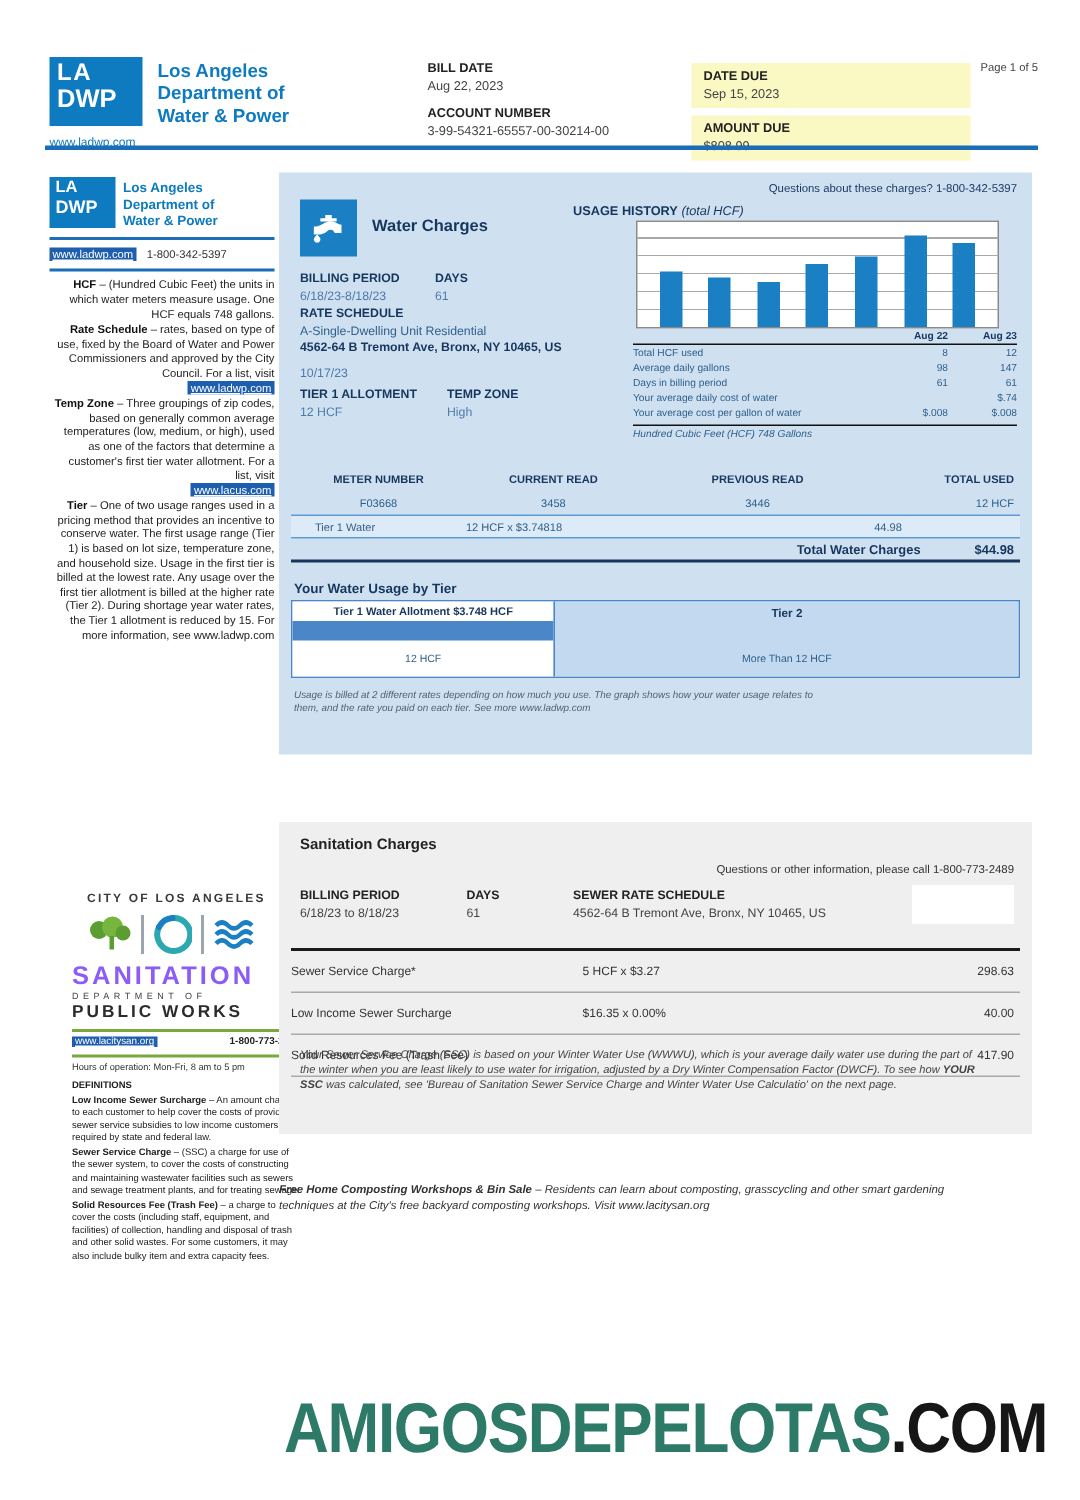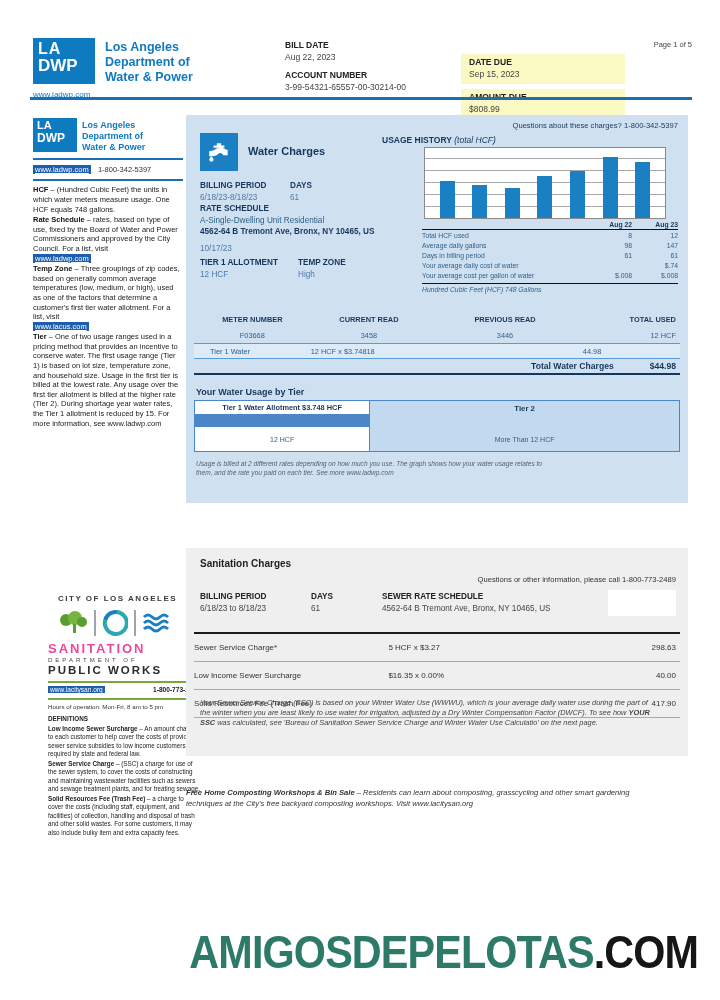--- a/index.html
+++ b/index.html
@@ -10,40 +10,40 @@
   .hdr { position:absolute; left:33px; top:38px; right:28px; height:58px; }
   .logo-box { position:absolute; left:0; top:0; width:62px; height:46px; background:#0e7ac0; color:#fff; font-weight:bold; padding:3px 5px; line-height:1.0; }
   .logo-box .la { font-size:16px; letter-spacing:1px; display:block; }
   .logo-box .dwp { font-size:17px; display:block; }
   .org-name { position:absolute; left:72px; top:2px; color:#0e7ac0; font-size:12.5px; font-weight:bold; line-height:1.18; }
   .hdr-site { position:absolute; left:0; top:52px; font-size:8px; color:#0e7ac0; }
   .meta-block { position:absolute; font-size:8.5px; color:#444; }
   .meta-block .lab { font-weight:bold; color:#222; display:block; margin-bottom:2px; }
   .bill-date { left:252px; top:2px; }
   .acct { left:252px; top:32px; }
-  .due-wrap { position:absolute; left:428px; top:16px; width:164px; }
+  .due-wrap { position:absolute; left:428px; top:4px; width:186px; }
   .ybox { background:#fbf9c3; padding:3px 8px 5px 8px; margin-bottom:5px; font-size:8.5px; color:#444; }
   .ybox .lab { font-weight:bold; color:#222; display:block; margin-bottom:2px; }
   .page-ind { position:absolute; right:0; top:2px; font-size:7.5px; color:#444; }
   .hdr-rule { position:absolute; left:30px; right:28px; top:97px; height:3px; background:#1b6db5; }
 
   
   .lnk { background:#1d5fae; color:#fff; padding:0 2px; text-decoration:underline; cursor:pointer; }
 
   
   .wside { position:absolute; left:33px; top:118px; width:150px; font-size:7.5px; color:#222; }
   .wside .mini-logo { display:flex; gap:5px; align-items:flex-start; margin-bottom:6px; }
   .mini-box { width:44px; height:34px; background:#0e7ac0; color:#fff; font-weight:bold; padding:2px 4px; line-height:1.05; flex:0 0 auto; }
   .mini-box .la { font-size:11px; display:block; }
   .mini-box .dwp { font-size:12px; display:block; }
   .mini-org { color:#0e7ac0; font-size:9px; font-weight:bold; line-height:1.2; padding-top:2px; }
   .blue-rule { height:2px; background:#1b6db5; margin:4px 0; }
   .contact-line { font-size:7.5px; padding:1px 0; color:#17365d; }
   .contact-line .phone { margin-left:5px; color:#333; }
-  .wside p { margin:0 0 1px 0; line-height:1.28; }
+  .wside p { margin:0 0 1px 0; line-height:1.28;text-align:right; }
   .wside b { color:#111; }
 
   
   .wpanel { position:absolute; left:186px; top:115px; width:502px; height:388px; background:#cfe1f1; }
   .wq { position:absolute; top:6px; right:10px; font-size:7.6px; color:#17365d; }
   .faucet { position:absolute; left:14px; top:18px; width:38px; height:38px; background:#1b7fc4; display:flex; align-items:center; justify-content:center; }
   .wtitle { position:absolute; left:62px; top:30px; font-size:11px; font-weight:bold; color:#17365d;text-align:right; }
   .uh-label { position:absolute; left:196px; top:20px; font-size:8.5px; color:#17365d; }
   .uh-label b { font-weight:bold; }
   .uh-label i { font-weight:normal; font-style:italic; }
@@ -88,21 +88,21 @@
   .t2 { width:64%; background:#c3d9ef; display:flex; flex-direction:column; border-left:1.5px solid #4a86c8; }
   .t2-head { font-size:7.8px; font-weight:bold; color:#17365d; text-align:center; padding:3px 0 14px 0; }
   .t2-val { flex:1; display:flex; align-items:center; justify-content:center; font-size:7px; color:#2e5f8a; }
   .tier-note { position:absolute; left:10px; top:344px; width:360px; font-size:6.6px; font-style:italic; color:#55616e; line-height:1.4; }
 
   
   .sside { position:absolute; left:48px; top:548px; width:152px; color:#222;margin-top:46px; }
   .san-city { font-size:8px; font-weight:bold; letter-spacing:1.5px; color:#3a3a3a; margin-left:10px; }
   .san-icons { display:flex; align-items:center; gap:6px; margin:4px 0 2px 10px; height:32px; }
   .san-sep { width:2px; height:26px; background:#9aa5ad; }
-  .san-name { font-size:13px; font-weight:bold; letter-spacing:2px; color:#ec4899; }
+  .san-name { font-size:17px; font-weight:bold; letter-spacing:2px; color:#8b5cf6; }
   .san-dept1 { font-size:6px; letter-spacing:3px; color:#444; margin:1px 0; }
   .san-dept2 { font-size:11.5px; font-weight:bold; letter-spacing:2px; color:#2b2b2b; }
   .green-rule { height:2px; background:#7aa83c; margin:5px 0 3px 0; }
   .s-contact { font-size:6.6px; display:flex; justify-content:space-between; }
   .s-contact .phone { font-weight:bold; color:#222; }
   .s-hours { font-size:6.2px; color:#333; margin-top:2px; line-height:1.3; }
   .s-defs { font-size:6.3px; line-height:1.35; margin-top:4px; }
   .s-defs .dt { font-weight:bold; }
   .s-defs p { margin-bottom:1px; }
 

